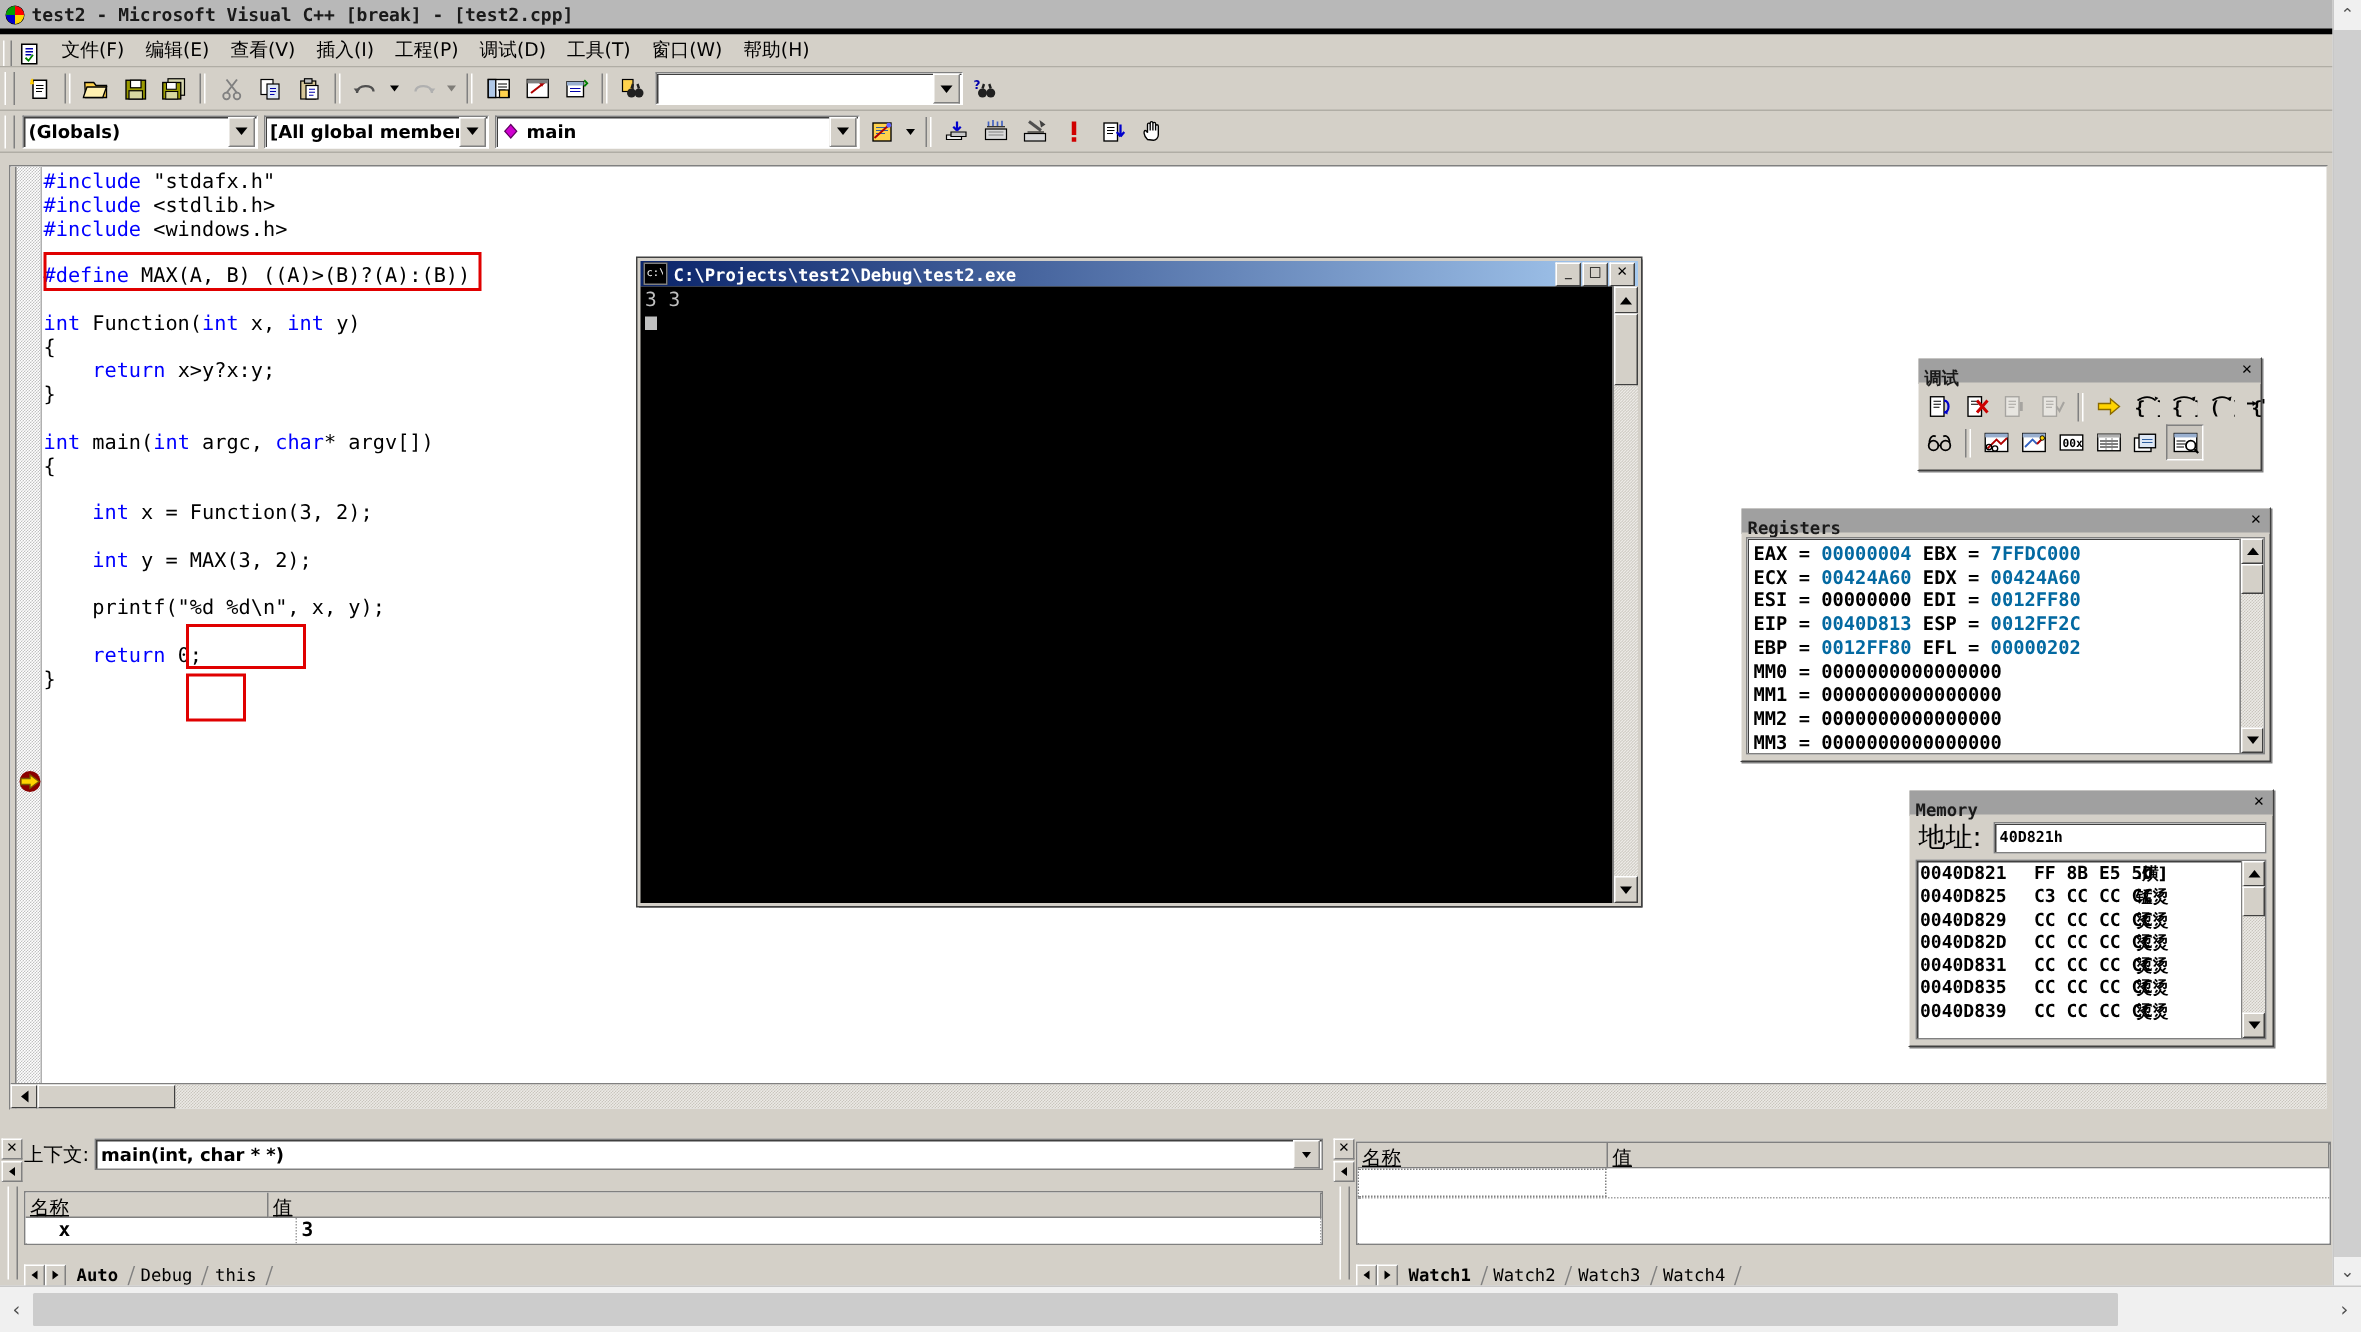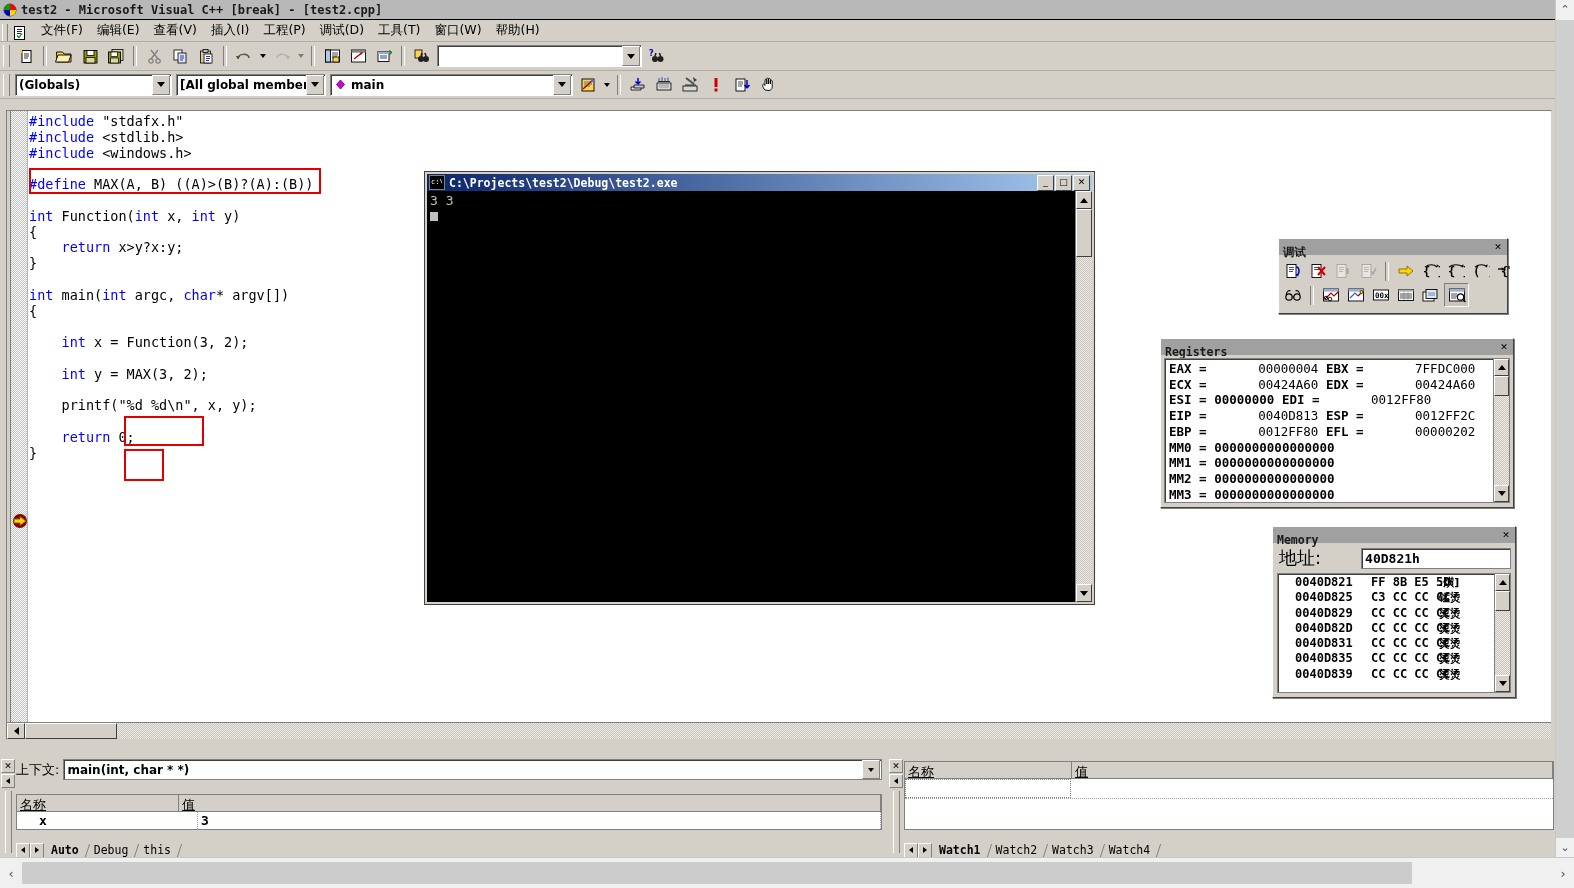--- a/index.html
+++ b/index.html
@@ -53,21 +53,21 @@
     width: 1556px; height: 858px;
     background: #d4d0c8;
     overflow: hidden;
   }
 
   
   .titlebar {
     height: 19px; background: #b8b8b8;
     display: flex; align-items: center;
     padding-left: 3px;
-    border-bottom: 1px solid #000000;
+    border-bottom: 4px solid #000000;
   }
   .titlebar .app-icon {
     width: 14px; height: 14px; margin-right: 4px;
     position: relative; flex: 0 0 auto;
   }
   .titlebar .title-text {
     font-family: "DejaVu Sans Mono", monospace;
     font-size: 12px; font-weight: bold; color: #1a1a1a;
     white-space: nowrap; letter-spacing: 0px;
   }
@@ -331,21 +331,21 @@
     position: absolute; left: 3px; top: 19px; right: 3px; bottom: 4px;
     background: #ffffff; border: 1px solid #808080;
     box-shadow: inset 1px 1px 0 #404040;
     display: flex; overflow: hidden;
   }
   .reg-list {
     flex: 1; padding: 2px 0 0 4px;
     font-family: "DejaVu Sans Mono", monospace;
     font-size: 12.5px; line-height: 15.7px; color: #000; white-space: pre;
   }
-  .reg-list .val { color: #000000; font-weight: normal; margin-left: 44px; }
+  .reg-list .val { color: #0369a1; font-weight: bold; }
   .reg-list .val0 { color: #000000; font-weight: bold; }
   .reg-list .nm { font-weight: bold; }
   .panel-vscroll {
     width: 15px; background: #d4d0c8; display: flex; flex-direction: column;
     border-left: 1px solid #808080; flex: 0 0 auto;
   }
   .panel-vscroll .ps-btn {
     height: 15px; background: #d4d0c8;
     border: 1px solid #ffffff; border-right-color:#404040; border-bottom-color:#404040;
     display:flex;align-items:center;justify-content:center; flex:0 0 auto;
@@ -369,32 +369,32 @@
   .mem-addr-row {
     display: flex; align-items: center; padding: 3px 4px 2px 6px; height: 22px;
   }
   .mem-addr-label {
     font-family: "DejaVu Sans", sans-serif; font-size: 18px; color: #000;
     margin-right: 8px; white-space: nowrap;
   }
   .mem-addr-input {
     flex: 1; height: 19px; background: #fff;
     border: 1px solid #808080; box-shadow: inset 1px 1px 0 #404040;
-    font-family: "DejaVu Sans Mono", monospace; font-size: 13px;
+    font-family: "DejaVu Sans Mono", monospace; font-size: 10px;
     font-weight: bold; color: #000; padding: 0 3px; line-height: 19px;
-    white-space: nowrap; overflow: hidden; margin-left: 32px;
+    white-space: nowrap; overflow: hidden;
   }
   .mem-body {
     position: absolute; left: 4px; top: 46px; right: 4px; bottom: 4px;
     background: #fff; border: 1px solid #808080;
     box-shadow: inset 1px 1px 0 #404040;
     display: flex; overflow: hidden;
   }
   .mem-rows {
-    flex: 1; padding: 1px 0 0 17px;
+    flex: 1; padding: 1px 0 0 2px;
     font-family: "DejaVu Sans Mono", monospace;
     font-size: 12px; line-height: 15.3px; color: #000; white-space: pre;
     font-weight: bold;
   }
   .mem-rows .mr { display: flex; }
   .mem-rows .maddr { width: 76px; flex: 0 0 auto; }
   .mem-rows .mhex { width: 68px; flex: 0 0 auto; }
   .mem-rows .masc {
     flex: 1; font-family: "DejaVu Sans", sans-serif; font-size: 11px;
     color: #000; overflow: hidden; white-space: nowrap;

